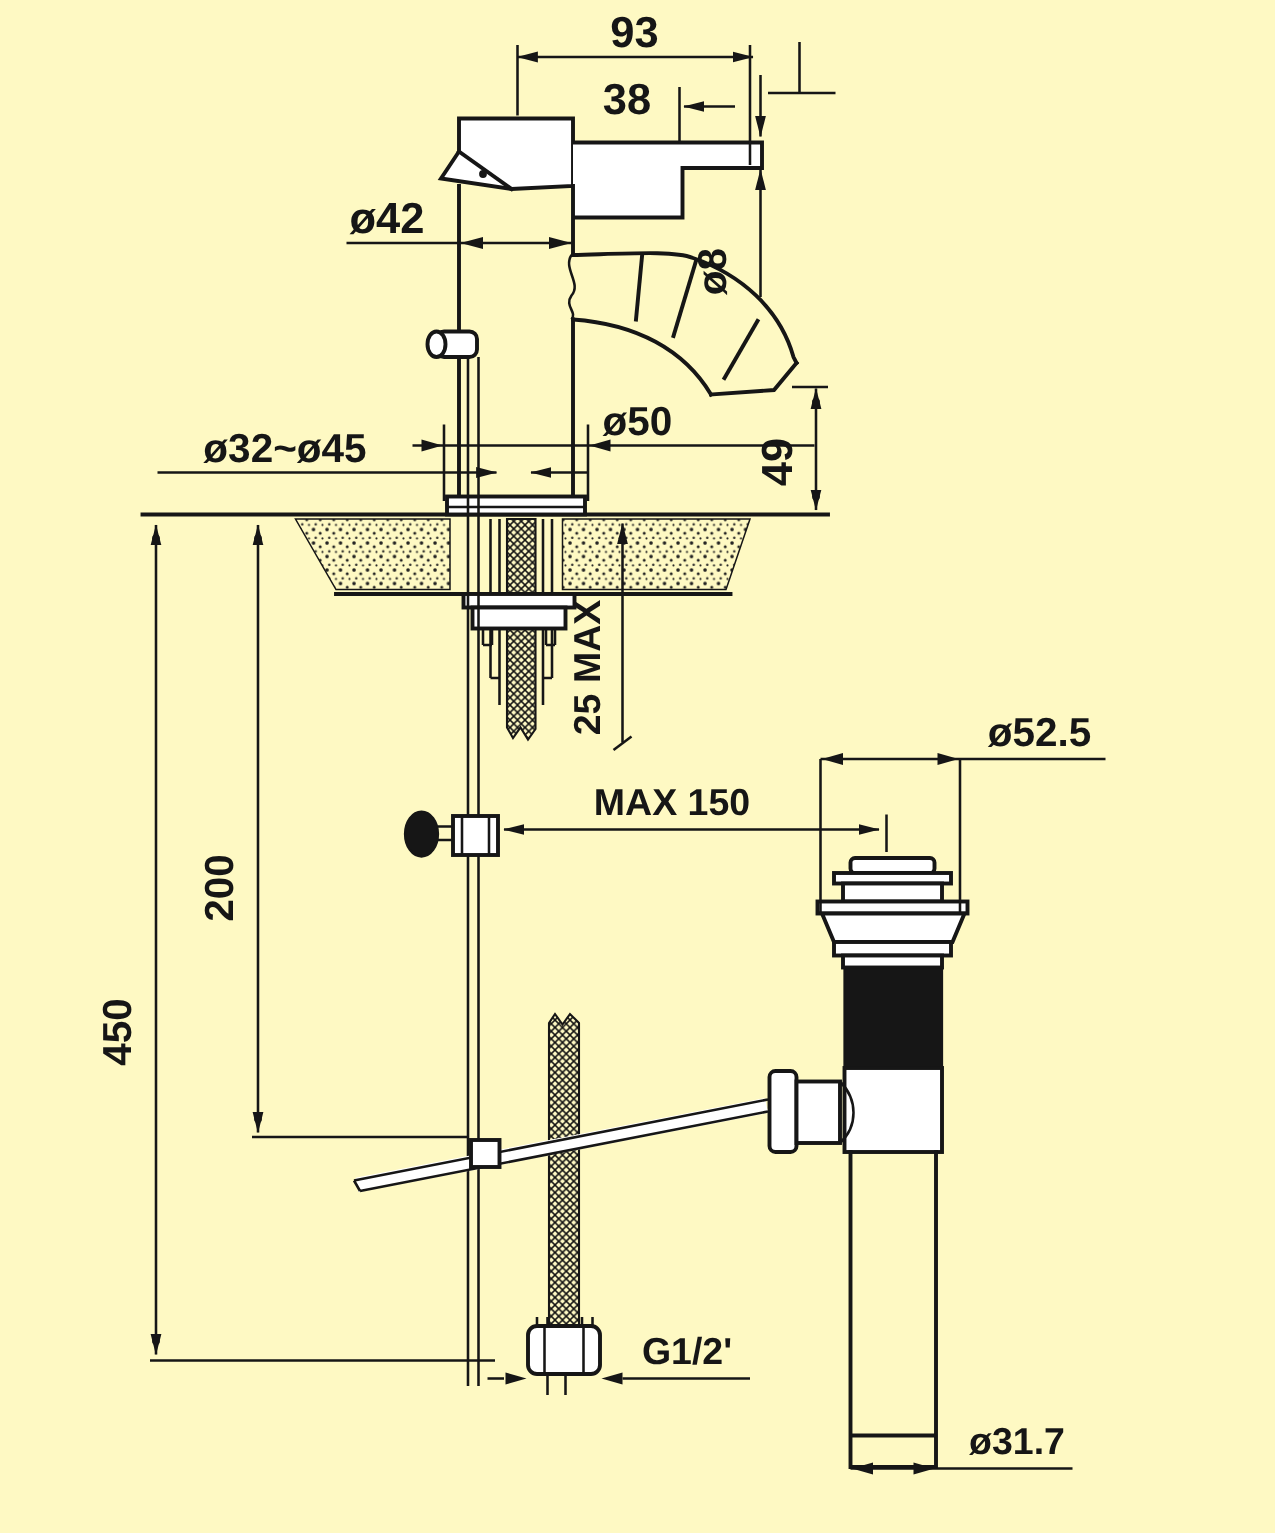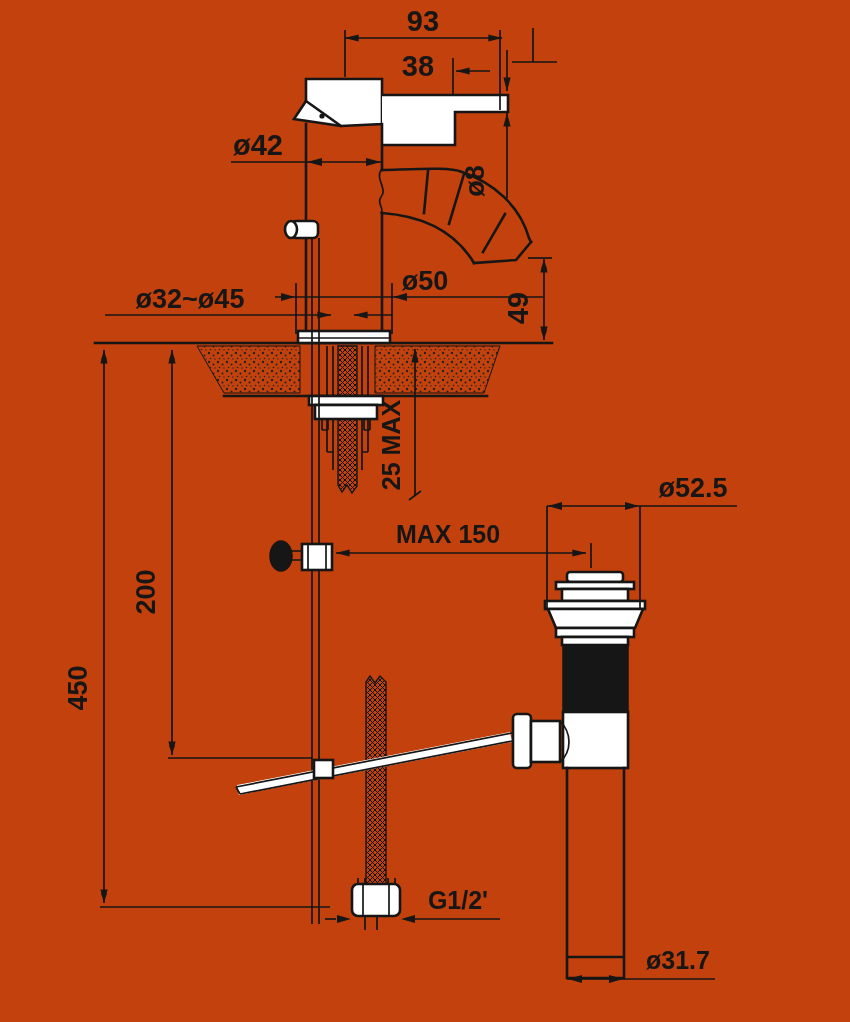--- a/index.html
+++ b/index.html
@@ -1,16 +1,16 @@
 <!DOCTYPE html>
 <html><head>
 <meta charset="utf-8">
 <style>
   html,body{margin:0;padding:0;background:#ffffff;}
-  .stage{position:relative;width:850px;height:1022px;background:#c2410c;overflow:hidden;}
+  .stage{position:relative;width:850px;height:1022px;background:#fef9c3;overflow:hidden;}
   svg{position:absolute;left:0;top:0;}
   text{font-family:"Liberation Sans","DejaVu Sans",sans-serif;font-weight:700;fill:#161616;}
   .dim{font-size:27px;}
   .dim-lg{font-size:29px;}
   .dim-sm{font-size:25px;}
   .ln{stroke:#161616;stroke-width:2.6;fill:none;stroke-linecap:square;}
   .ln-thin{stroke:#161616;stroke-width:1.7;fill:none;}
   .wh{fill:#ffffff;stroke:#161616;stroke-width:2.6;}
   .bk{fill:#161616;stroke:#161616;stroke-width:1.5;}
   .arr{fill:#161616;stroke:none;}

